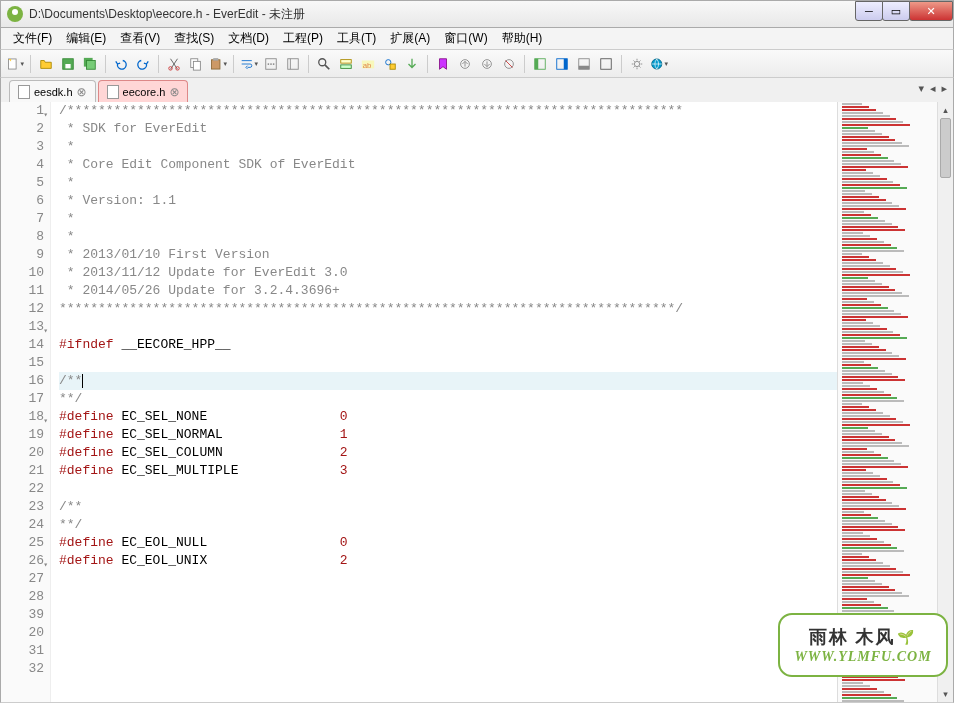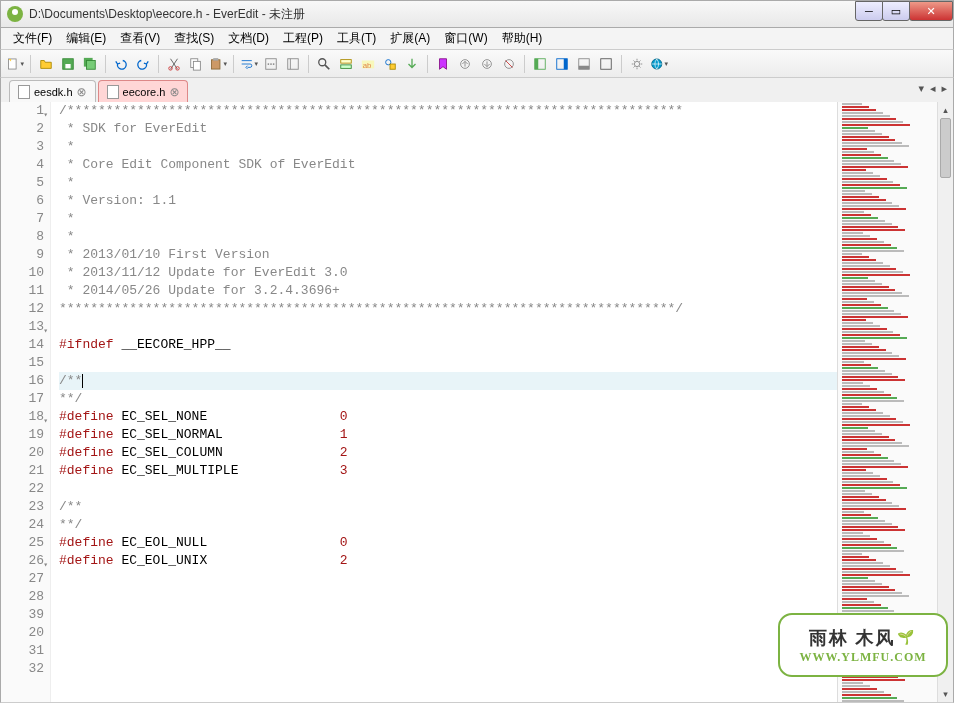--- a/index.html
+++ b/index.html
@@ -61,21 +61,21 @@
 .vscroll-thumb { position: absolute; top: 16px; left: 2px; right: 2px; height: 60px; background: #ccc; border: 1px solid #aaa; border-radius: 2px; }
 .vscroll-arrow { position: absolute; left: 0; right: 0; height: 16px; display: flex; align-items: center; justify-content: center; font-size: 9px; color: #555; }
 
 
 .statusbar { height: 22px; background: linear-gradient(#fafafa,#e8e8e8); border: 1px solid #aaa; border-top: 1px solid #ccc; display: flex; align-items: center; font-size: 11px; color: #333; }
 
 
 .watermark { position: absolute; right: 6px; bottom: 26px; width: 170px; height: 64px; background: #fff; border: 2px solid #7cb342; border-radius: 14px; display: flex; flex-direction: column; align-items: center; justify-content: center; font-family: "Microsoft YaHei"; z-index: 10; }
 .watermark .wm-cn { font-size: 18px; color: #333; font-weight: bold; letter-spacing: 2px; display: flex; align-items: center; gap: 2px; }
 .watermark .wm-leaf { color: #7cb342; font-size: 14px; }
-.watermark .wm-url { font-size: 12px; color: #7cb342; font-weight: bold; letter-spacing: 1px; }
+.watermark .wm-url { font-size: 14px; color: #7cb342; font-weight: bold; letter-spacing: 1px; font-style: italic; }
 </style>
 </head>
 <body>
 
 <div class="titlebar">
   <div class="app-icon"></div>
   <div class="title-text">D:\Documents\Desktop\eecore.h - EverEdit - 未注册</div>
   <div class="win-controls">
     <div class="win-btn min">─</div>
     <div class="win-btn max">▭</div>

